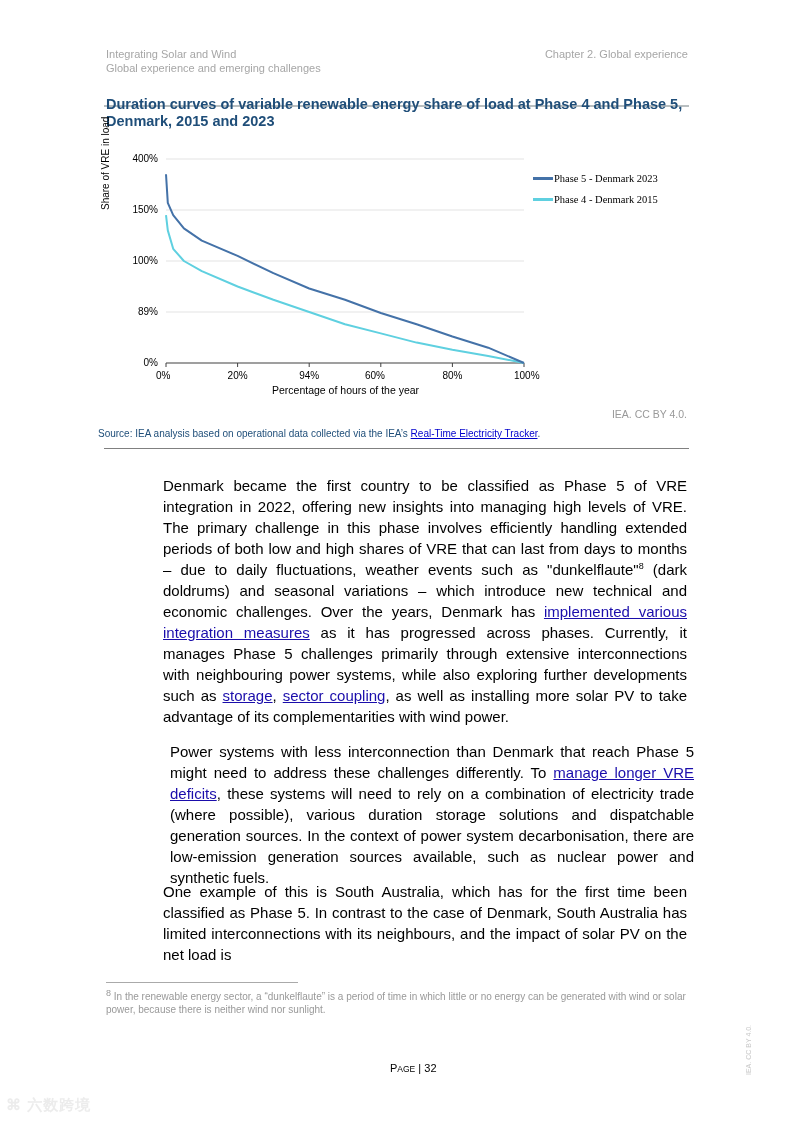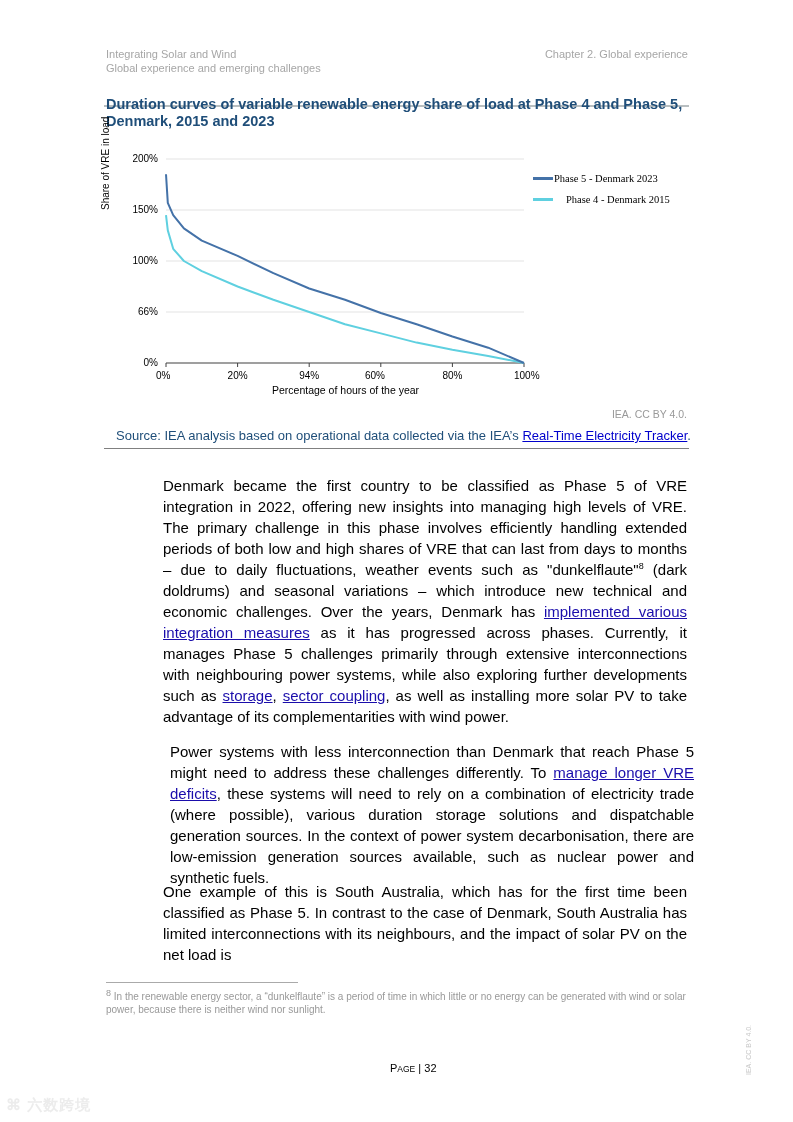--- a/index.html
+++ b/index.html
@@ -10,21 +10,21 @@
   .top-rule { position:absolute; left:104px; top:105px; width:585px; height:2px; background:#b8bec0; }
   .fig-title { position:absolute; left:106px; top:96px; width:585px; font-size:14.5px; font-weight:bold; color:#1f4e79; line-height:17px; }
   .chart { position:absolute; left:104px; top:150px; width:590px; height:250px; }
   .chart svg { position:absolute; left:0; top:0; }
   .ylabel { position:absolute; left:100px; top:210px; font-size:10px; color:#000; transform-origin:left top; transform:rotate(-90deg); white-space:nowrap; }
   .tick { position:absolute; font-size:10px; color:#000; }
   .xtitle { position:absolute; left:272px; top:384px; font-size:10.5px; }
   .legend { position:absolute; left:533px; font-size:10.5px; display:flex; align-items:center;font-family:Liberation Serif, serif; }
   .legend .swatch { width:20px; height:2.5px; margin-right:1px; }
   .credit { position:absolute; right:106px; top:408px; font-size:10.5px; color:#999; }
-  .source { position:absolute; left:116px; top:428px; font-size:13px; color:#1f4e79; }
+  .source { position:absolute; left:98px; top:428px; font-size:10px; color:#1f4e79; }
   .source a { color:#0000cc; text-decoration:underline; }
   .bottom-rule { position:absolute; left:104px; top:448px; width:585px; height:1px; background:#808080; }
   .para { position:absolute; left:163px; width:524px; font-size:15px; line-height:21px; text-align:justify; color:#000; }
   .para a { color:#1a0dab; text-decoration:underline; }
   sup { font-size:9px; line-height:0; }
   .fn-rule { position:absolute; left:106px; top:982px; width:192px; height:1px; background:#aaa; }
   .footnote { position:absolute; left:106px; top:990px; width:582px; font-size:10px; line-height:13px; color:#999; }
   .pageno { position:absolute; left:374px; top:1062px; font-size:11px; color:#000; }
   .pageno .sc { font-size:11px;margin-left:16px; }
   .pageno .sc small { font-size:8.5px; }
@@ -56,40 +56,40 @@
       <line x1="276.79999999999995" x2="276.79999999999995" y1="213" y2="217" stroke="#404040"></line>
       <line x1="348.40000000000003" x2="348.40000000000003" y1="213" y2="217" stroke="#404040"></line>
       <line x1="420" x2="420" y1="213" y2="217" stroke="#404040"></line>
       <path d="M62.0 65.1 L63.8 80.4 L69.2 98.8 L79.9 111.0 L97.8 121.2 L133.6 136.5 L169.4 149.8 L205.2 162.0 L241.0 174.2 L276.8 183.4 L312.6 192.6 L348.4 199.7 L384.2 205.9 L420.0 213.0" fill="none" stroke="#5fd0e0" stroke-width="2" stroke-linejoin="round"></path>
       <path d="M62.0 24.3 L63.8 52.9 L69.2 65.1 L79.9 78.4 L97.8 90.6 L133.6 105.9 L169.4 123.2 L205.2 138.5 L241.0 149.8 L276.8 163.0 L312.6 174.2 L348.4 186.5 L384.2 197.7 L420.0 213.0" fill="none" stroke="#4472a8" stroke-width="2" stroke-linejoin="round"></path>
     </svg>
 </div>
 <div class="ylabel">Share of VRE in load</div>
 <div id="yticks">
     <div class="tick" style="top: 357px; right: 635px;">0%</div>
-    <div class="tick" style="top: 306px; right: 635px;">66%</div>
+    <div class="tick" style="top: 306px; right: 635px;">89%</div>
     <div class="tick" style="top: 255px; right: 635px;">100%</div>
     <div class="tick" style="top: 204px; right: 635px;">150%</div>
-    <div class="tick" style="top: 153px; right: 635px;">200%</div>
+    <div class="tick" style="top: 153px; right: 635px;">400%</div>
   </div>
 <div id="xticks">
     <div class="tick" style="top: 370px; left: 156px;">0%</div>
     <div class="tick" style="top: 370px; left: 227.6px;">20%</div>
     <div class="tick" style="top: 370px; left: 299.2px;">94%</div>
     <div class="tick" style="top: 370px; left: 365px;">60%</div>
     <div class="tick" style="top: 370px; left: 442.4px;">80%</div>
     <div class="tick" style="top: 370px; left: 514px;">100%</div>
   </div>
 <div class="xtitle">Percentage of hours of the year</div>
 
 <div class="legend" style="top:173px;">
   <span class="swatch" id="sw0" style="background: rgb(68, 114, 168);"></span>
   <span>Phase 5 - Denmark 2023</span>
 </div>
-<div class="legend" style="top:194px;gap:12px;">
+<div class="legend" style="top:194px;">
   <span class="swatch" id="sw1" style="background: rgb(95, 208, 224);"></span>
   <span>Phase 4 - Denmark 2015</span>
 </div>
 
 <div class="credit">IEA. CC BY 4.0.</div>
 <div class="source">
   <span>Source: IEA analysis based on operational data collected via the IEA’s </span><a>Real-Time Electricity Tracker</a><span>.</span>
 </div>
 <div class="bottom-rule"></div>
 

